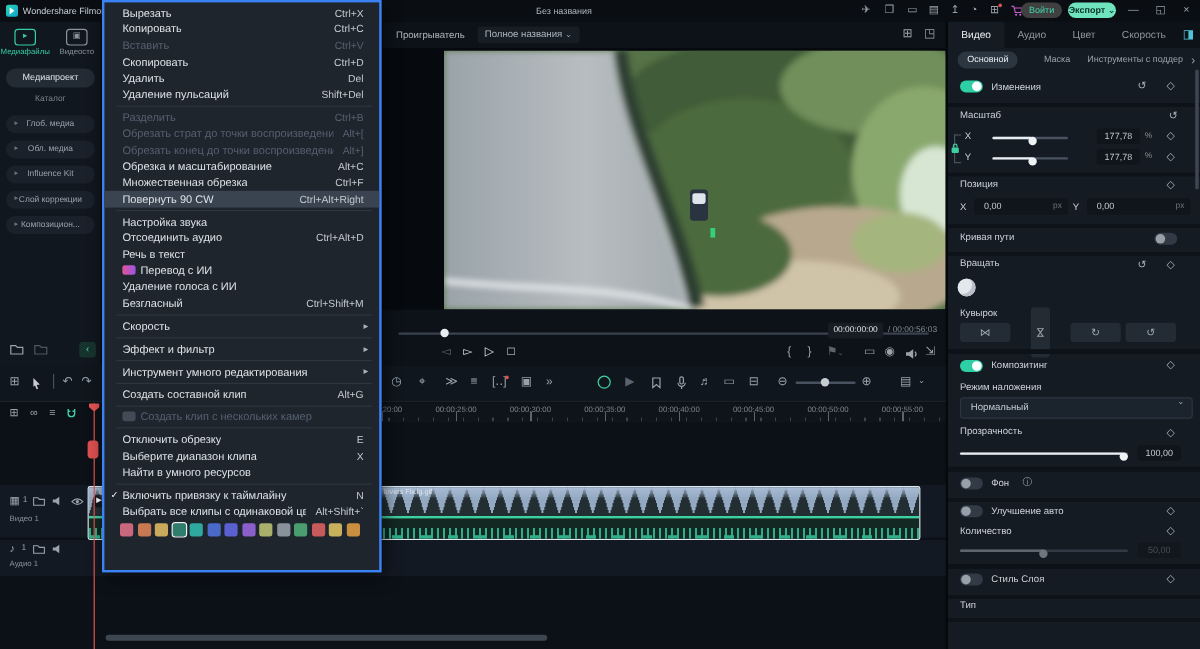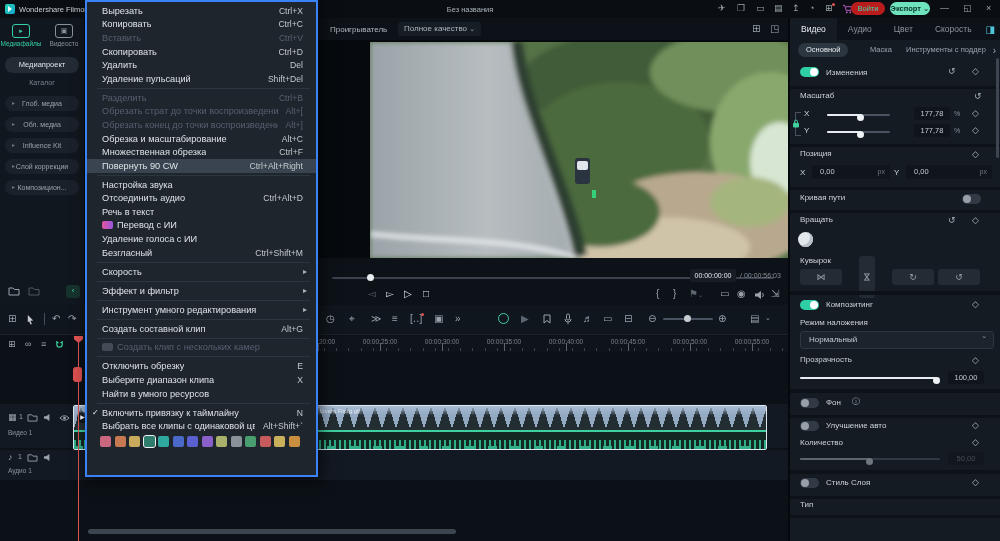--- a/index.html
+++ b/index.html
@@ -14,21 +14,21 @@
   
   .titlebar{left:0;top:0;width:1000px;height:18px;background:#0a0e13;}
   .logo{left:5px;top:4px;width:10px;height:10px;border-radius:2px;
         background:linear-gradient(135deg,#26d4b2,#11a3cf);}
   .logo::after{content:"";position:absolute;left:3px;top:2px;border-left:4px solid #fff;
         border-top:3px solid transparent;border-bottom:3px solid transparent;}
   .appname{left:19px;top:5px;font-size:7.5px;color:#c8cfd6;}
   .wintitle{left:400px;top:5px;width:140px;text-align:center;font-size:7.5px;color:#aab2ba;}
   .tbi{top:4px;font-size:9px;color:#9aa3ab;}
   .reddot{position:absolute;right:-2px;top:-1px;width:3px;height:3px;border-radius:50%;background:#e05353;}
-  .btn-login{left:851px;top:2px;width:34px;height:13px;border-radius:7px;background:#b91c1c;
+  .btn-login{left:851px;top:2px;width:34px;height:13px;border-radius:7px;background:#404040;
         color:#43d6ad;font-size:7.5px;text-align:center;line-height:13px;}
   .btn-export{left:890px;top:2px;width:40px;height:13px;border-radius:7px;background:#6fe3bd;
         color:#0a3328;font-size:7.5px;text-align:center;line-height:13px;font-weight:bold;}
 
   
   .sidebar{left:0;top:18px;width:84px;height:287px;background:#11171e;overflow:hidden;}
   .sbtab{top:6px;width:42px;text-align:center;}
   .sbtab .box{margin:0 auto;width:16px;height:12px;border:1px solid #8a929a;border-radius:3px;
         font-size:7px;line-height:12px;color:#8a929a;}
   .sbtab.active .box{border-color:#35cfa6;color:#35cfa6;}
@@ -214,21 +214,21 @@
         <svg width="12" height="10" viewBox="0 0 12 10">
             <path d="M1,2 h4 l1.5,1.5 H11 V9 H1 Z" fill="none" stroke="#9aa3ab"></path>
           </svg>
         </span>
       <div class="sb-collapse">‹</div>
     </div>
   </div>
 
   <div class="abs player">
     <div class="abs pl-label">Проигрыватель</div>
-    <div class="abs pl-quality"><span>Полное качество</span> <span class="ic" style="font-size:7px">⌄</span></div>
+    <div class="abs pl-quality"><span>Полное названия</span> <span class="ic" style="font-size:7px">⌄</span></div>
     <span class="abs ic" style="left:434px;top:6px">⊞</span>
     <span class="abs ic" style="left:452px;top:6px">◳</span>
     <div class="abs videoarea">
       <div class="abs video">
         <svg width="418" height="216" viewBox="0 0 418 216">
           <defs>
               <filter id="b1">
                 <feGaussianBlur stdDeviation="2.5"></feGaussianBlur>
               </filter>
             <linearGradient id="road" x1="0" y1="0" x2="1" y2="0">

